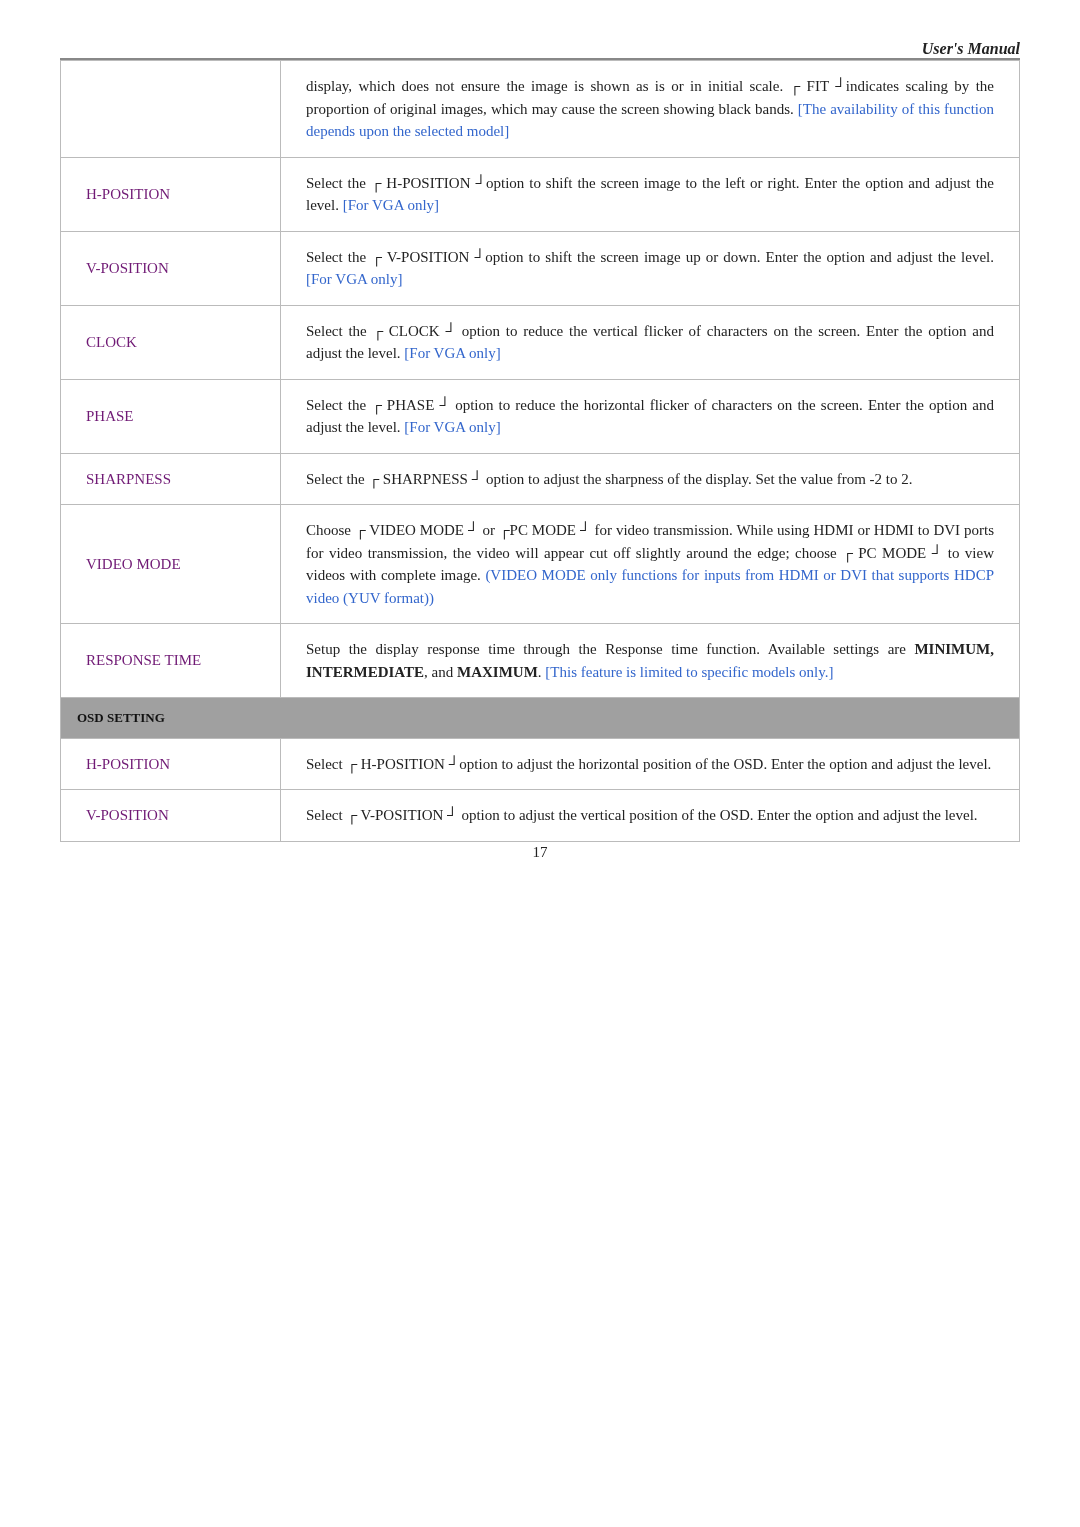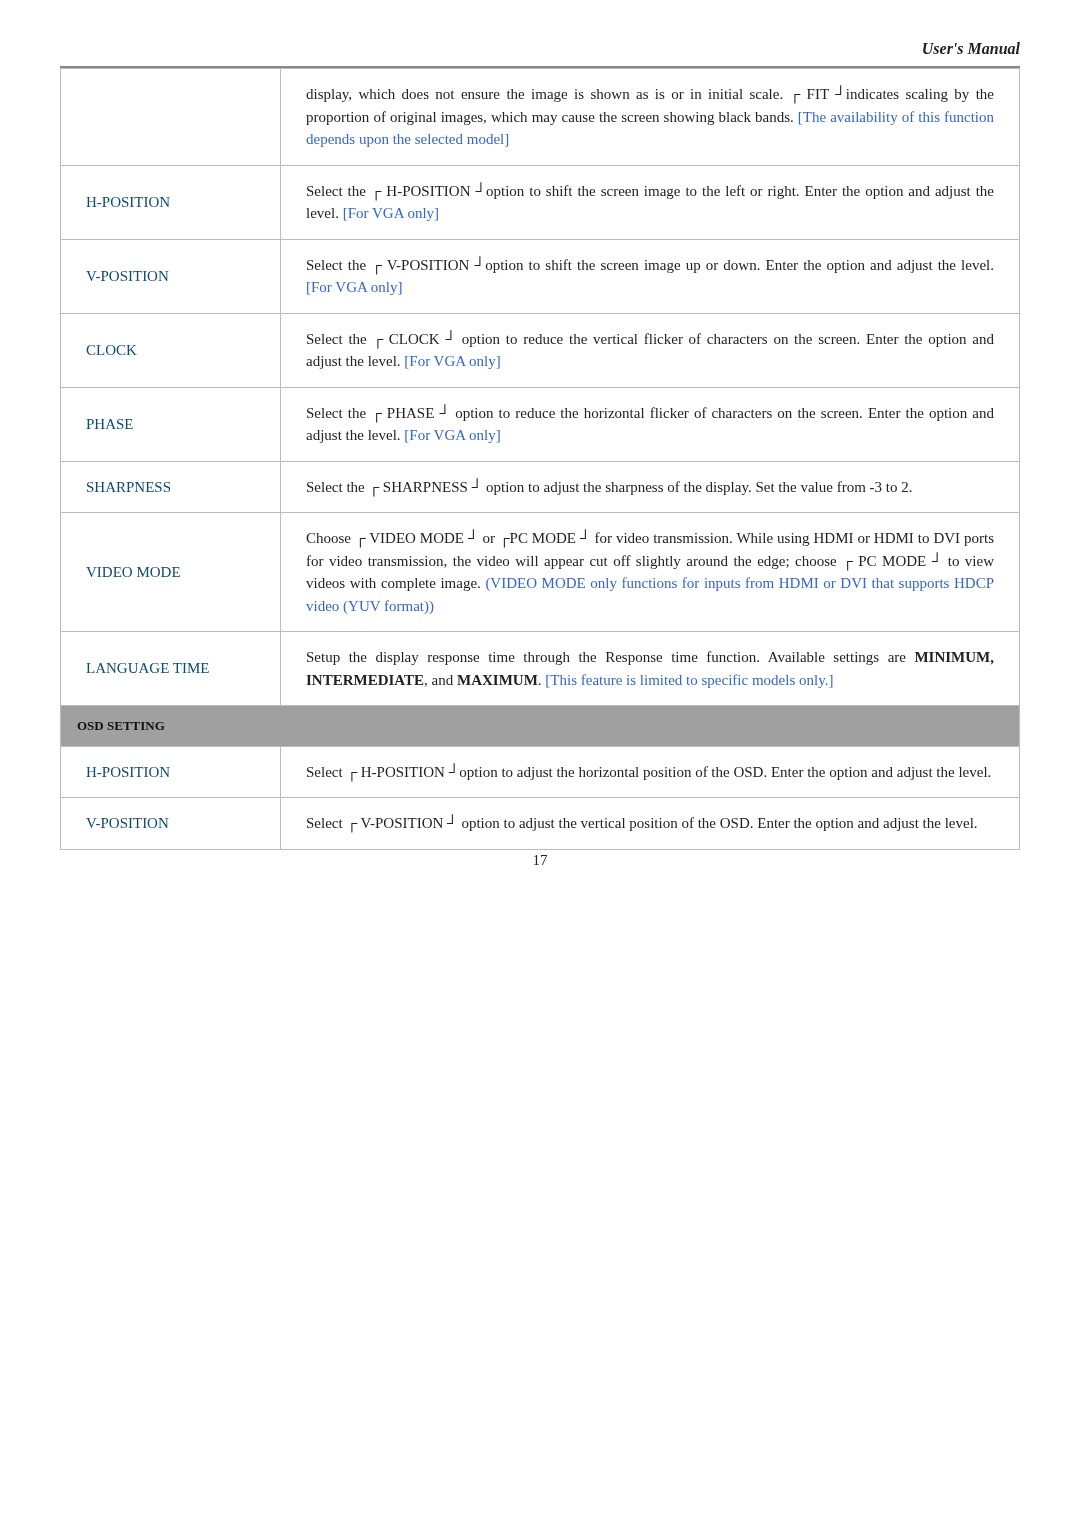--- a/index.html
+++ b/index.html
@@ -7,21 +7,20 @@
       background: #fff;
       font-family: "Times New Roman", Times, serif;
       font-size: 15px;
       color: #222;
       width: 1080px;
       min-height: 1527px;
       padding: 40px 60px 40px 60px;
     }
     .header {
       text-align: right;
-      padding-bottom: 8px;
       border-bottom: 2px solid #888;
       margin-bottom: 0;
     }
     .header-title {
       font-style: italic;
       font-weight: bold;
       font-size: 16px;
     }
     table {
       width: 100%;
@@ -32,21 +31,21 @@
       padding: 14px 25px;
       vertical-align: top;
       border: 1px solid #bbb;
       font-size: 15px;
       line-height: 1.5;
     }
     .label-col {
       width: 220px;
       font-weight: normal;
       font-size: 15px;
-      color: #0c4a6e;
+      color: #701a75;
       vertical-align: middle;
     }
     .section-header td {
       background-color: #a0a0a0;
       color: #111;
       font-size: 13px;
       font-weight: bold;
       padding: 10px 16px;
     }
     .blue { color: #3366cc; }
@@ -84,28 +83,28 @@
       <tr>
         <td class="label-col">CLOCK</td>
 <td class="desc-col">Select the ┌ CLOCK ┘ option to reduce the vertical flicker of characters on the screen. Enter the option and adjust the level. <span class="blue">[For VGA only]</span></td>
       </tr>
       <tr>
         <td class="label-col">PHASE</td>
 <td class="desc-col">Select the ┌ PHASE ┘ option to reduce the horizontal flicker of characters on the screen. Enter the option and adjust the level. <span class="blue">[For VGA only]</span></td>
       </tr>
       <tr>
         <td class="label-col">SHARPNESS</td>
-<td class="desc-col">Select the ┌ SHARPNESS ┘ option to adjust the sharpness of the display. Set the value from -3 to 2.</td>
+<td class="desc-col">Select the ┌ SHARPNESS ┘ option to adjust the sharpness of the display. Set the value from -2 to 2.</td>
       </tr>
       <tr>
         <td class="label-col">VIDEO MODE</td>
 <td class="desc-col">Choose ┌ VIDEO MODE ┘ or  ┌PC MODE ┘ for video transmission. While using HDMI or HDMI to DVI ports for video transmission, the video will appear cut off slightly around the edge; choose ┌ PC MODE ┘ to view videos with complete image. <span class="blue">(VIDEO MODE only functions for inputs from HDMI or DVI that supports HDCP video (YUV format))</span></td>
       </tr>
       <tr>
-        <td class="label-col">LANGUAGE TIME</td>
+        <td class="label-col">RESPONSE TIME</td>
 <td class="desc-col">Setup the display response time through the Response time function. Available settings are <strong>MINIMUM,</strong> <strong>INTERMEDIATE</strong>, and <strong>MAXIMUM</strong>. <span class="blue">[This feature is limited to specific models only.]</span></td>
       </tr>
       <tr class="section-header">
         <td colspan="2">OSD SETTING</td>
       </tr>
       <tr>
         <td class="label-col">H-POSITION</td>
 <td class="desc-col">Select ┌ H-POSITION ┘option to adjust the horizontal position of the OSD. Enter the option and adjust the level.</td>
       </tr>
       <tr>

